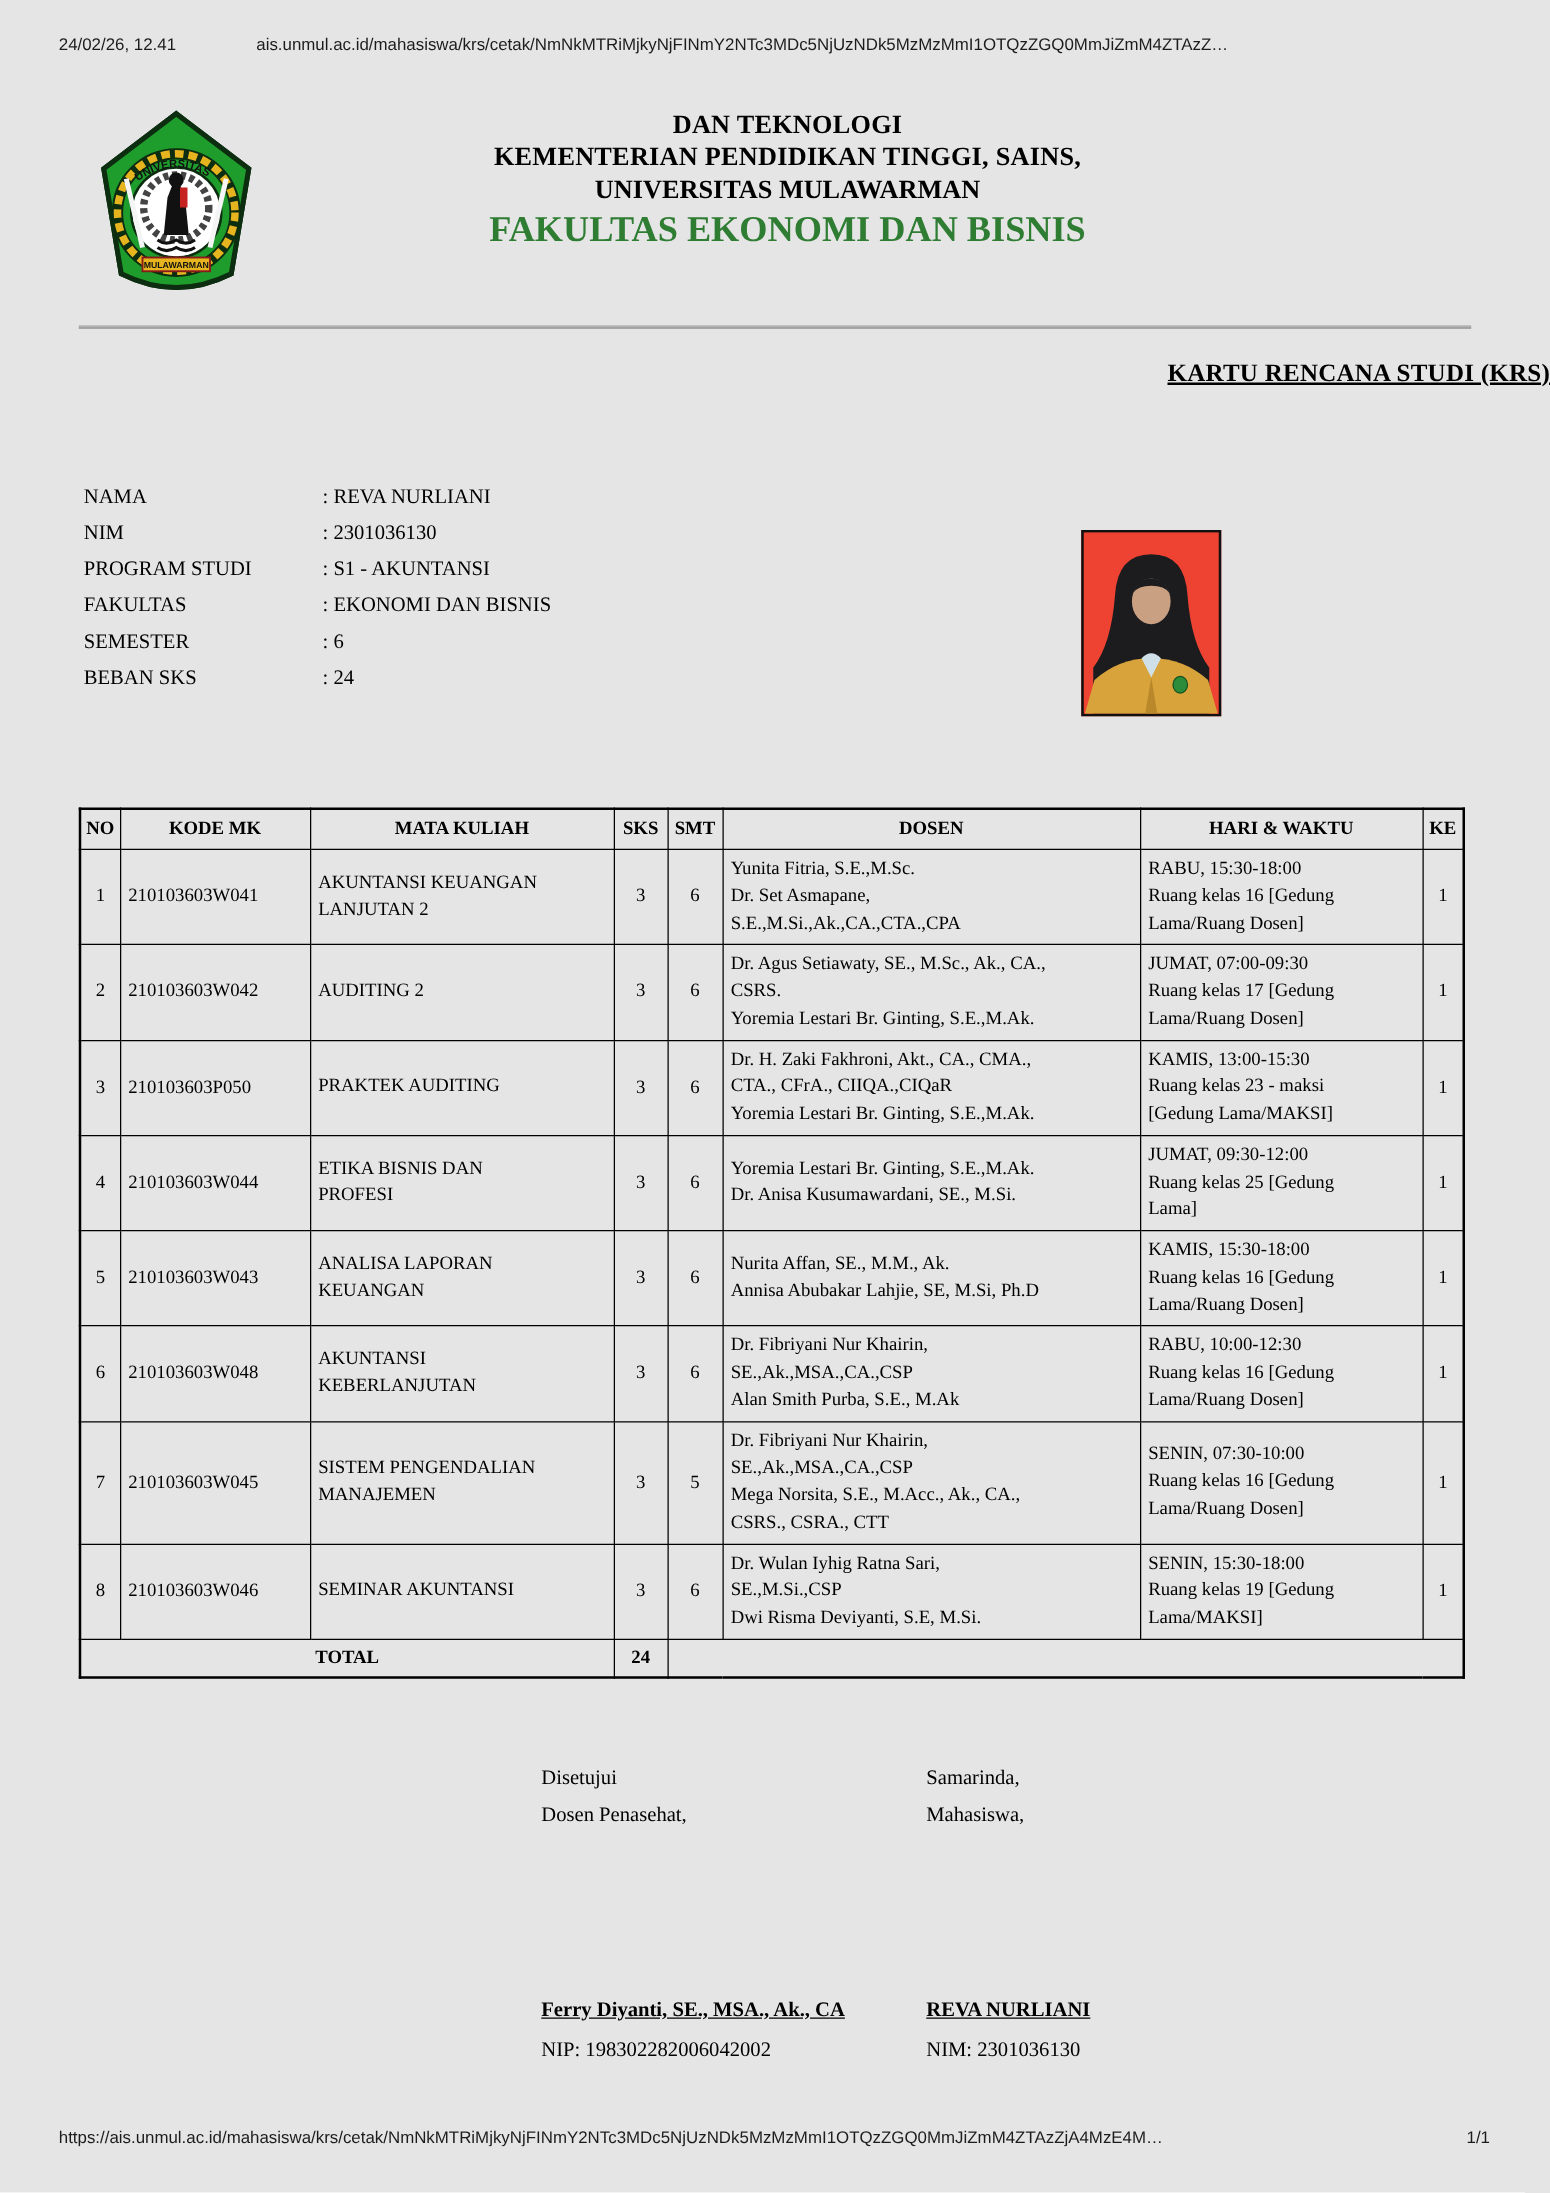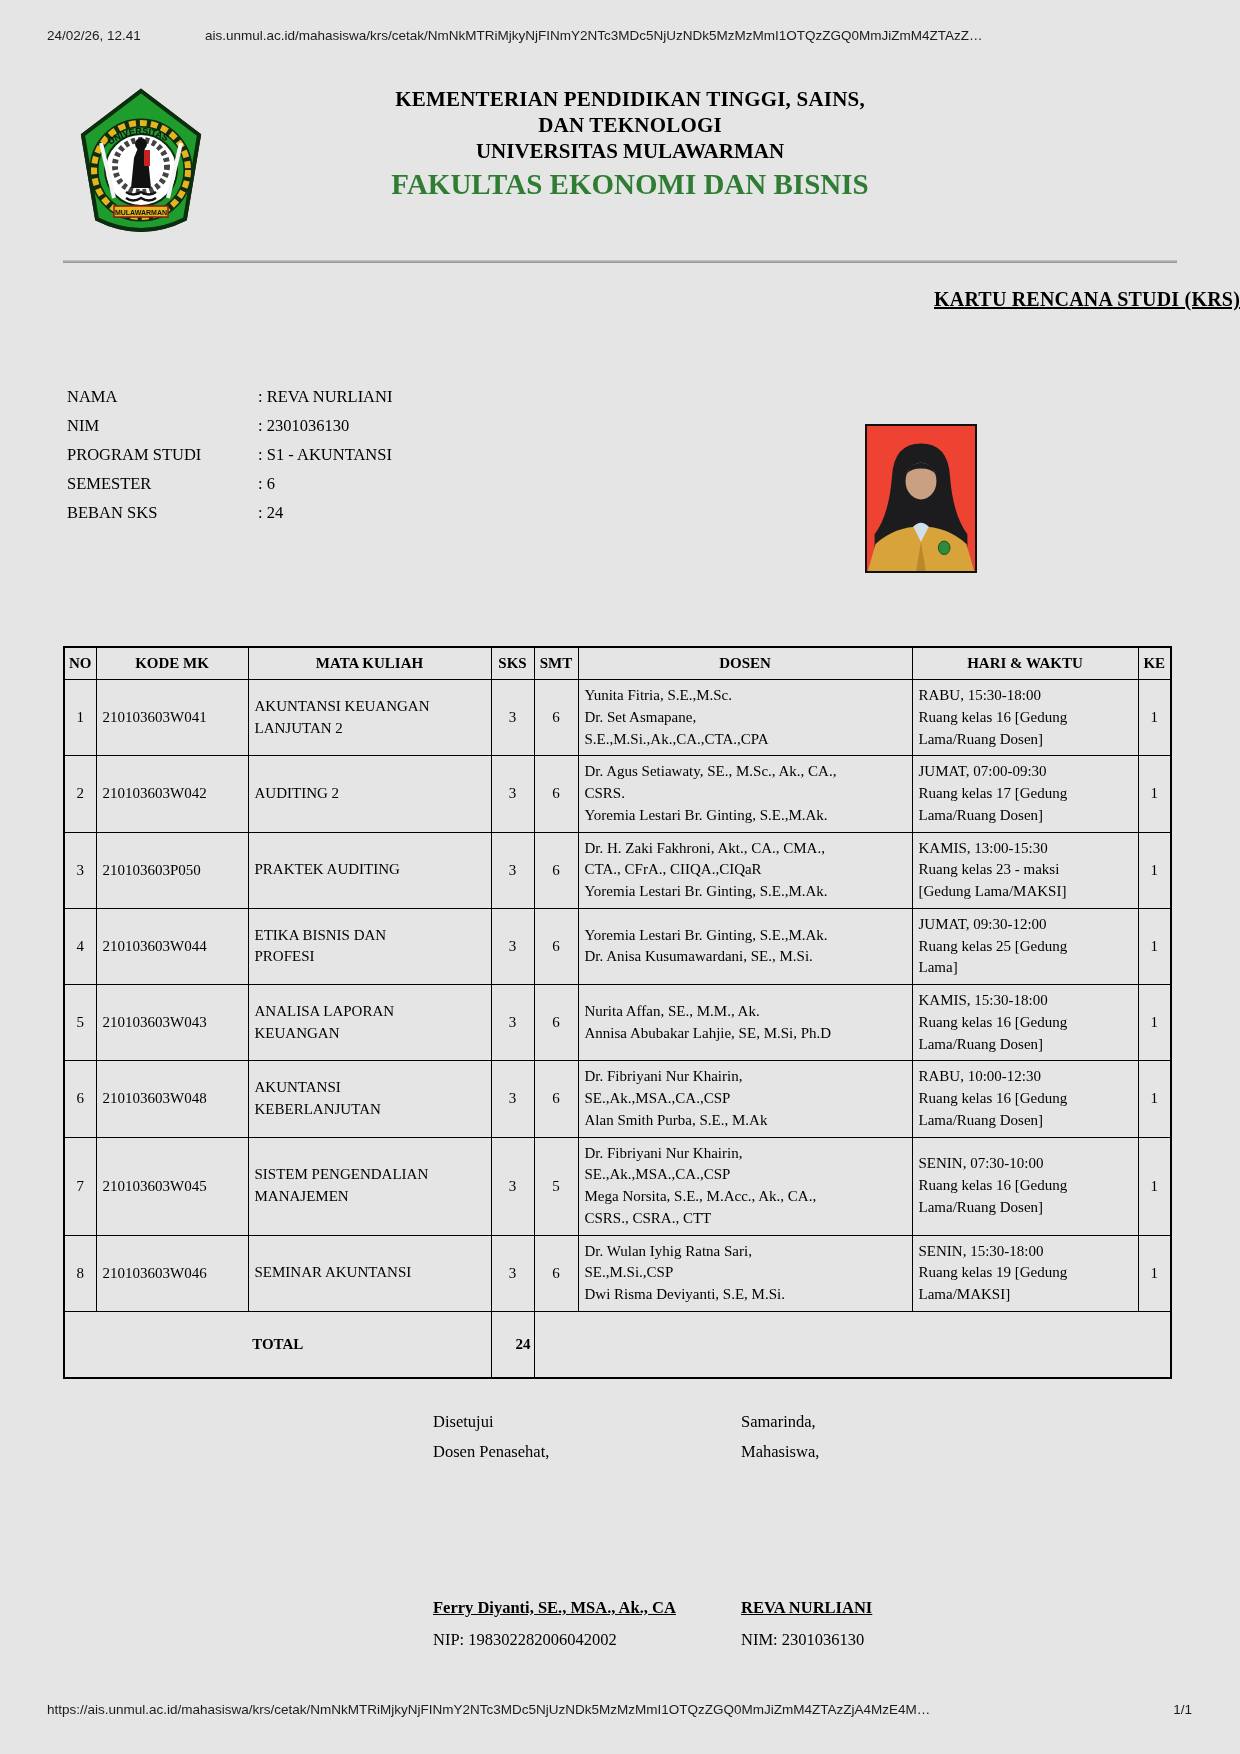--- a/index.html
+++ b/index.html
@@ -40,21 +40,21 @@
   .photo svg { display:block; width:100%; height:100%; }
 
   
   .table-wrap { position:absolute; left:63px; top:646px; width:1027px; }
   table.krs { border-collapse:collapse; width:1107px; table-layout:fixed;
               font-size:15px; border:2px solid #000; }
   table.krs th, table.krs td { border:1.5px solid #000; padding:5px 6px; vertical-align:middle; }
   table.krs th { font-size:15px; font-weight:bold; text-align:center; padding:7px 2px; }
   td.c { text-align:center; }
   td.pre { white-space:pre-line; line-height:1.45; }
-  tr.total-row td { font-weight:bold; padding:24px; }
+  tr.total-row td { font-weight:bold; padding:6px; }
   tr.total-row .total-label { text-align:center; }
   tr.total-row .total-sks { text-align:center;margin-top:48px; }
 
   
   .sig { position:absolute; font-size:16.5px; }
   .sig-l1 { left:433px; top:1412px; }
   .sig-l2 { left:433px; top:1442px; }
   .sig-r1 { left:741px; top:1412px; }
   .sig-r2 { left:741px; top:1442px; }
   .sig-name { font-weight:bold; text-decoration:underline; }
@@ -92,42 +92,46 @@
         <textPath href="#arcTop" startOffset="8">UNIVERSITAS</textPath>
       </text>
       <rect x="38" y="118" width="54" height="11" fill="#e6b41e" stroke="#8a1b1b" stroke-width="1.5"></rect>
       <text x="65" y="126.5" font-size="7" font-weight="bold" fill="#111" text-anchor="middle" font-family="Liberation Sans, sans-serif">MULAWARMAN</text>
       <path d="M25 55 L38 110" stroke="#f5f5f5" stroke-width="4"></path>
       <path d="M105 55 L92 110" stroke="#f5f5f5" stroke-width="4"></path>
     </svg>
   </div>
 
   <div class="letterhead">
+    <div class="lh-line">DAN TEKNOLOGI</div>
     <div class="lh-line">KEMENTERIAN PENDIDIKAN TINGGI, SAINS,</div>
-    <div class="lh-line">DAN TEKNOLOGI</div>
     <div class="lh-univ">UNIVERSITAS MULAWARMAN</div>
     <div class="lh-fac">FAKULTAS EKONOMI DAN BISNIS</div>
   </div>
 
   <div class="rule"></div>
 
   <div class="doc-title">KARTU RENCANA STUDI (KRS)</div>
 
   <div class="info">
       <div class="info-row">
         <span class="info-label">NAMA</span>
         <span class="info-value">: REVA NURLIANI</span>
       </div>
       <div class="info-row">
         <span class="info-label">NIM</span>
         <span class="info-value">: 2301036130</span>
       </div>
       <div class="info-row">
         <span class="info-label">PROGRAM STUDI</span>
         <span class="info-value">: S1 - AKUNTANSI</span>
+      </div>
+      <div class="info-row">
+        <span class="info-label">FAKULTAS</span>
+        <span class="info-value">: EKONOMI DAN BISNIS</span>
       </div>
       <div class="info-row">
         <span class="info-label">SEMESTER</span>
         <span class="info-value">: 6</span>
       </div>
       <div class="info-row">
         <span class="info-label">BEBAN SKS</span>
         <span class="info-value">: 24</span>
       </div>
     </div>

